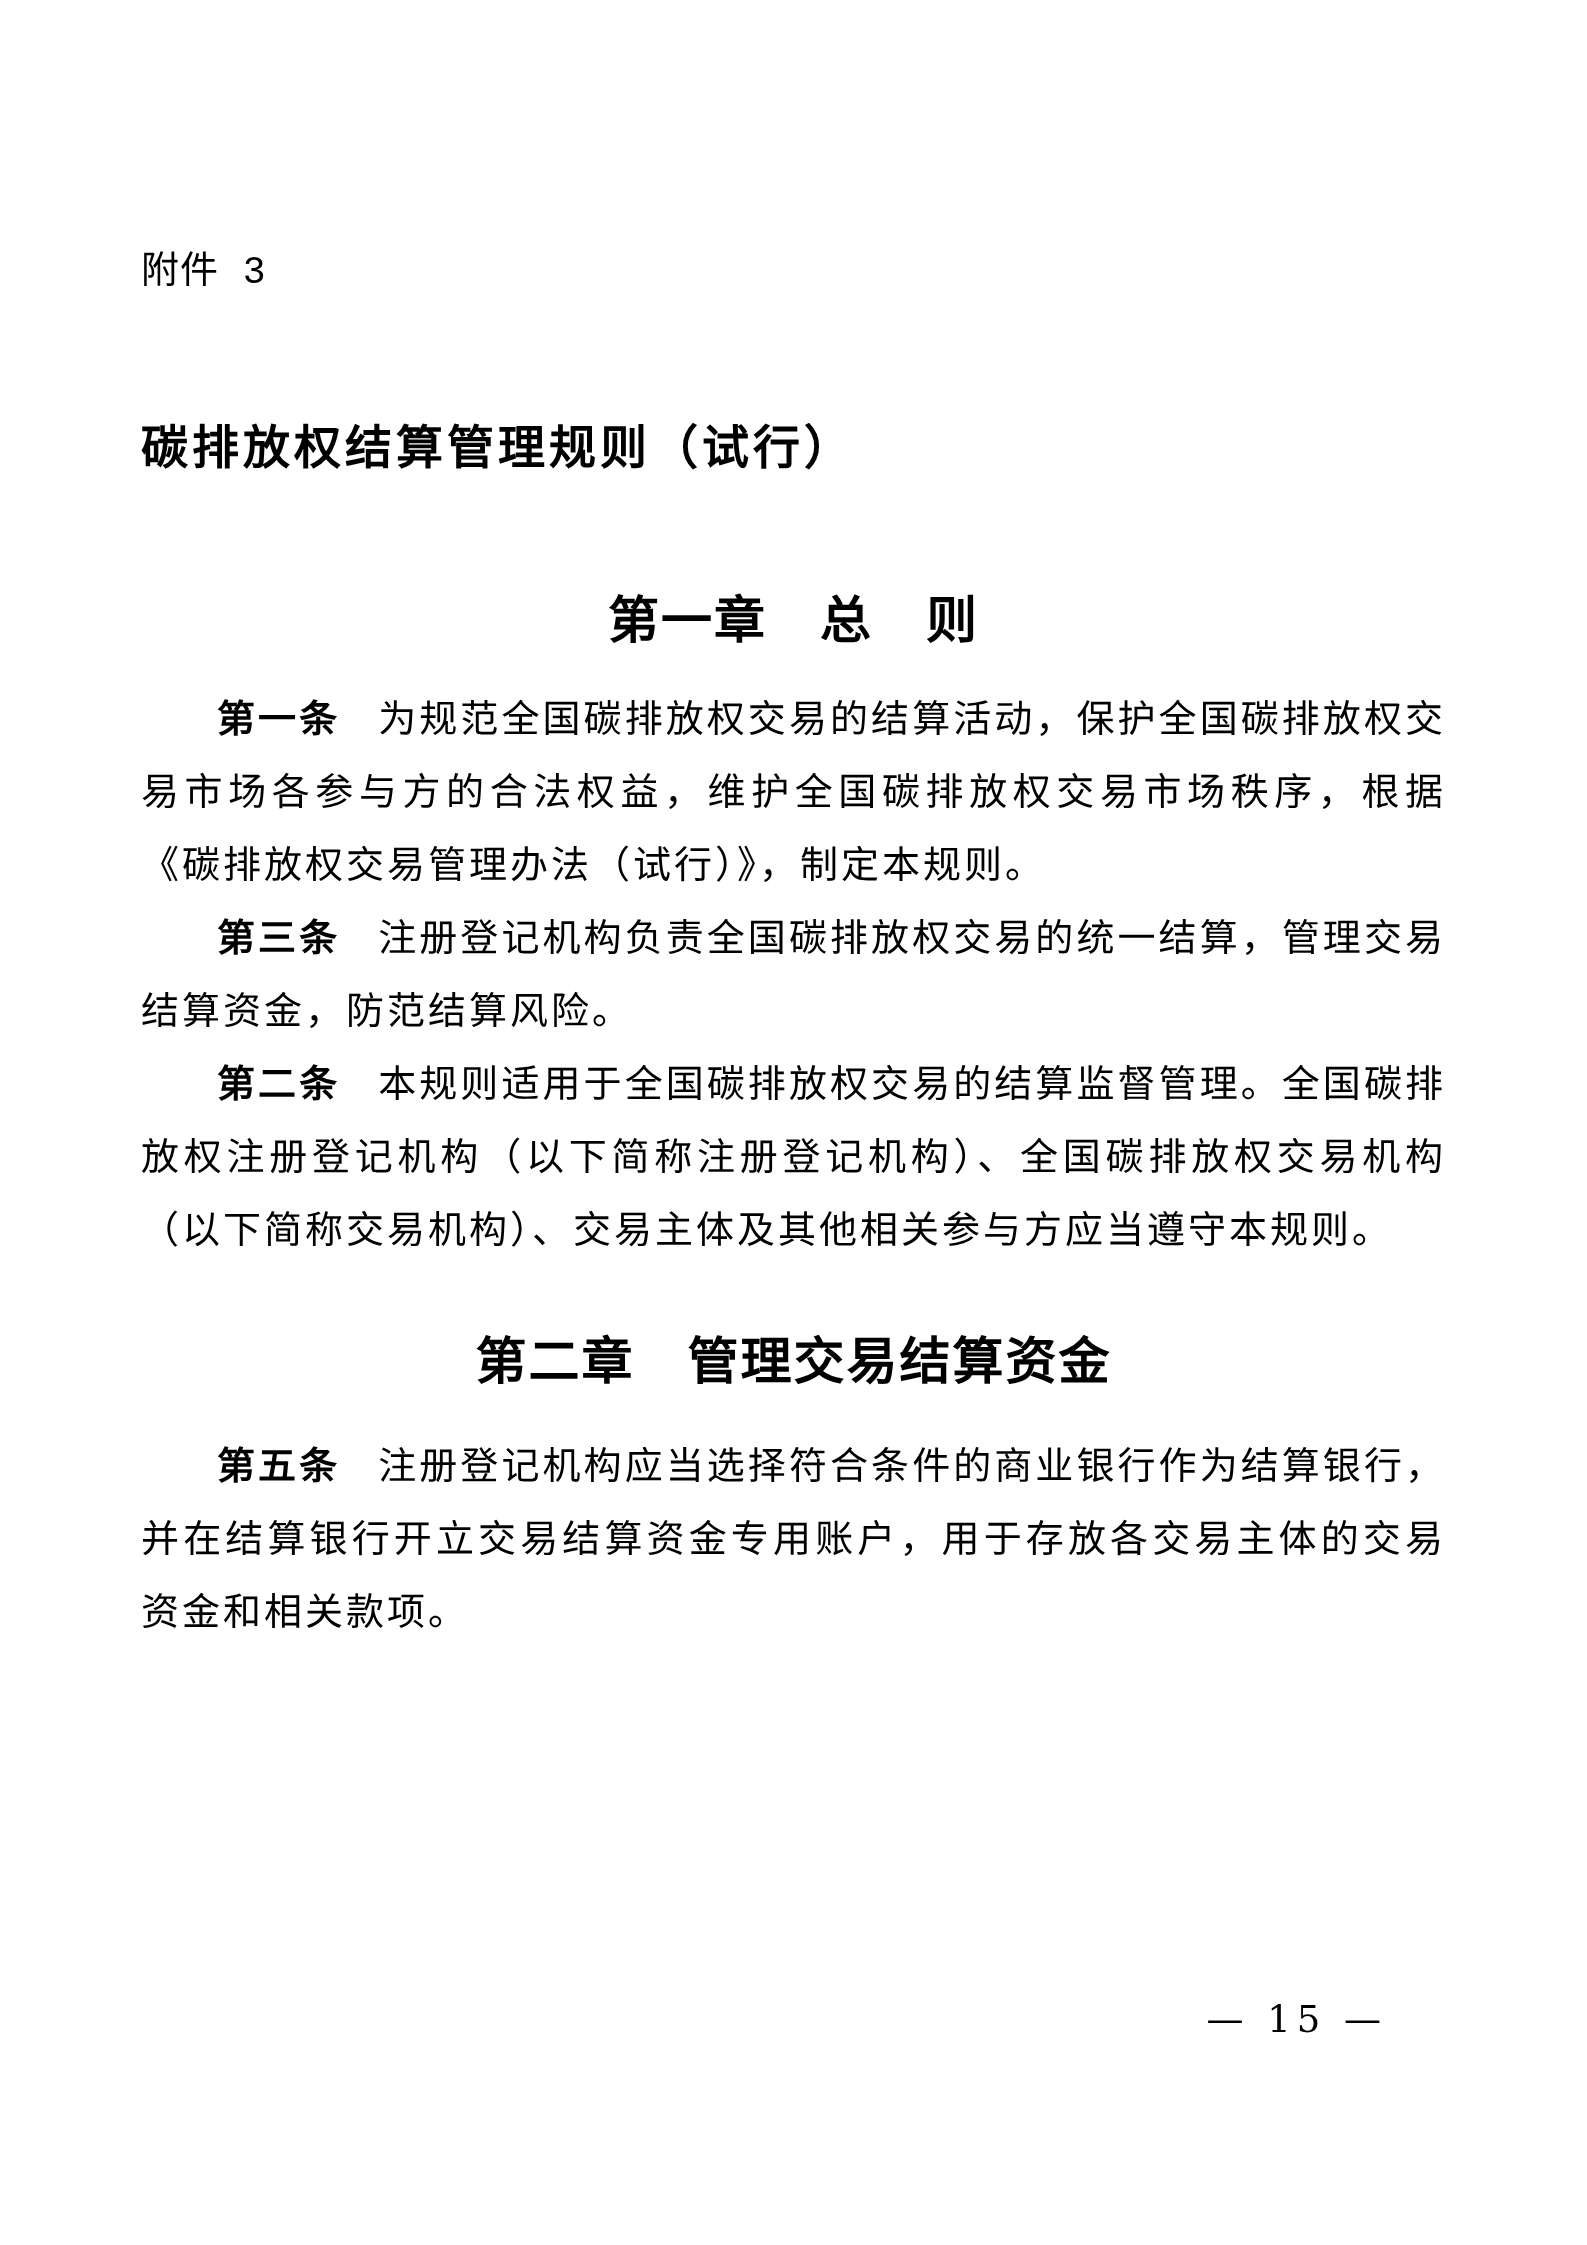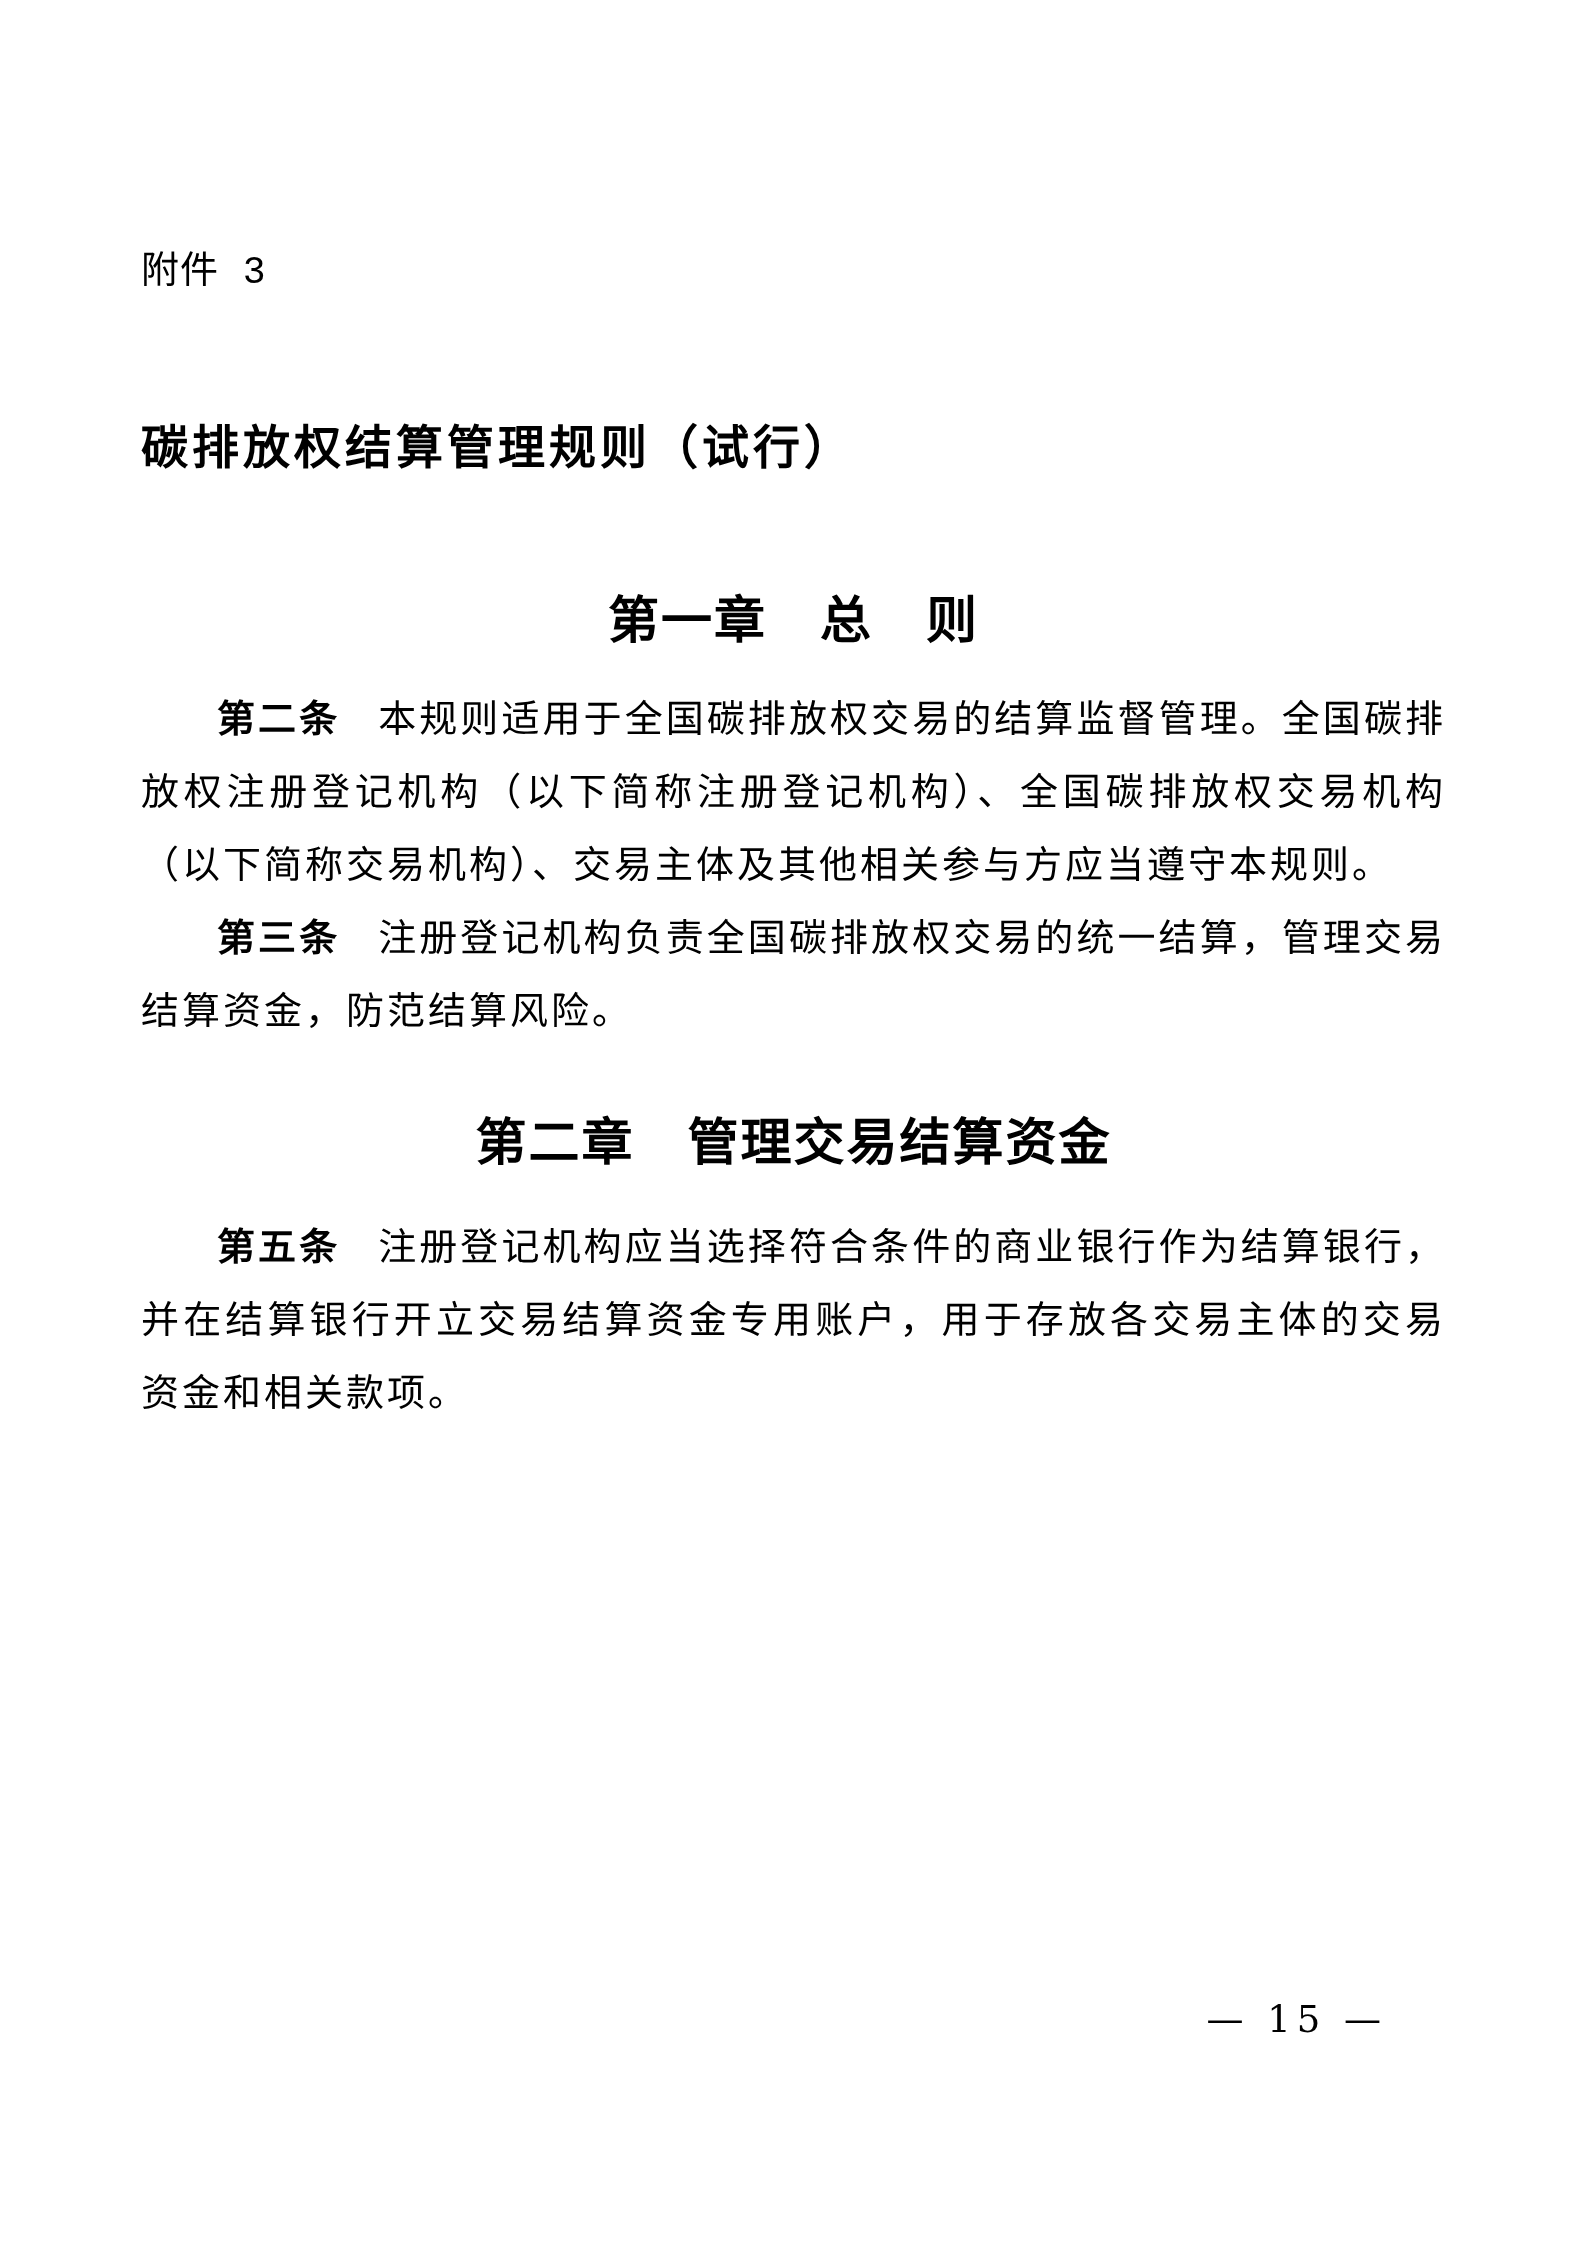--- a/index.html
+++ b/index.html
@@ -96,24 +96,25 @@
 <body>
 
 <div class="page">
 
   <div class="attachment">附件 3</div>
 
   <h1 class="doc-title">碳排放权结算管理规则（试行）</h1>
 
   <h2 class="chapter-heading first">第一章　总　则</h2>
 
+  <p class="article"><span class="article-label">第一条</span><span>为规范全国碳排放权交易的结算活动，保护全国碳排放权交易市场各参与方的合法权益，维护全国碳排放权交易市场秩序，根据《碳排放权交易管理办法（试行）》，制定本规则。</span></p>
+
+  <p class="article"><span class="article-label">第三条</span><span>注册登记机构负责全国碳排放权交易的统一结算，管理交易结算资金，防范结算风险。</span></p>
 
   <p class="article"><span class="article-label">第二条</span><span>本规则适用于全国碳排放权交易的结算监督管理。全国碳排放权注册登记机构（以下简称注册登记机构）、全国碳排放权交易机构（以下简称交易机构）、交易主体及其他相关参与方应当遵守本规则。</span></p>
-
-  <p class="article"><span class="article-label">第三条</span><span>注册登记机构负责全国碳排放权交易的统一结算，管理交易结算资金，防范结算风险。</span></p>
 
 
   <h2 class="chapter-heading second">第二章　管理交易结算资金</h2>
 
   <p class="article"><span class="article-label">第五条</span><span>注册登记机构应当选择符合条件的商业银行作为结算银行，并在结算银行开立交易结算资金专用账户，用于存放各交易主体的交易资金和相关款项。</span></p>
 
   <div class="page-number">— 15 —</div>
 
 </div>
 

